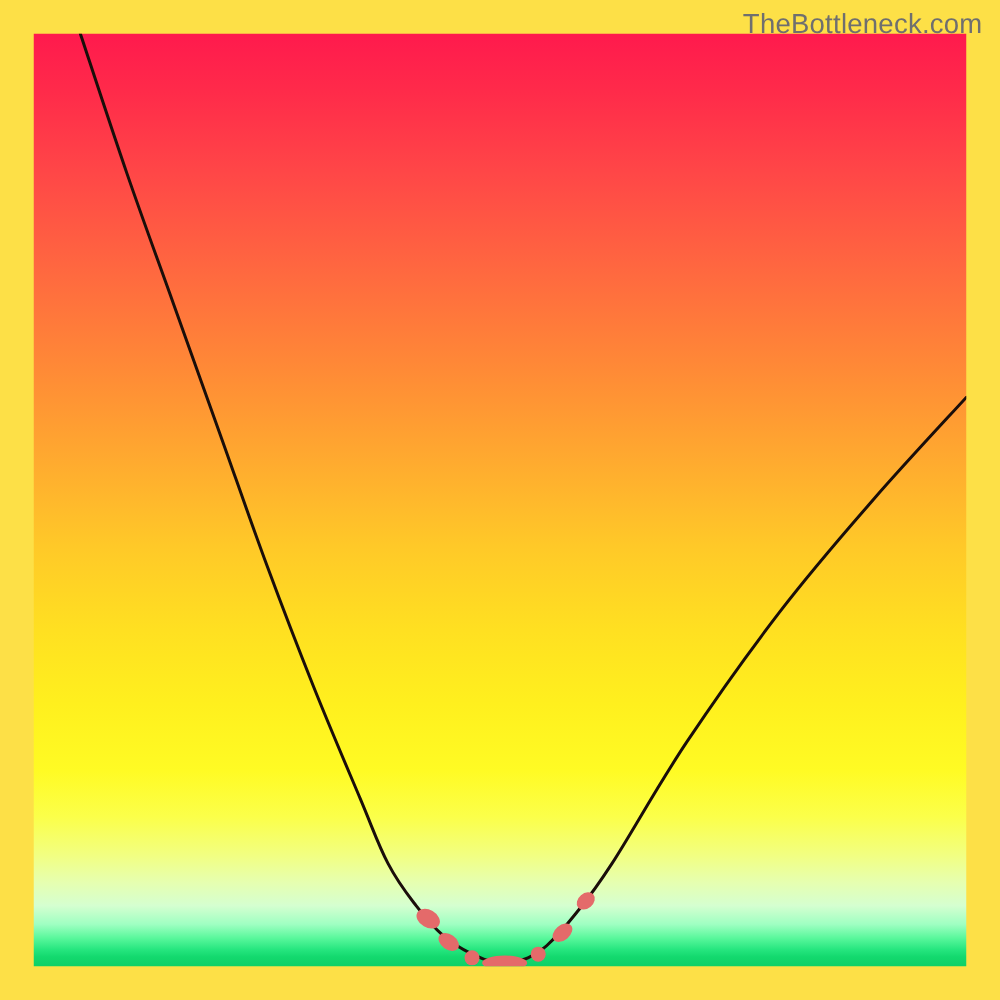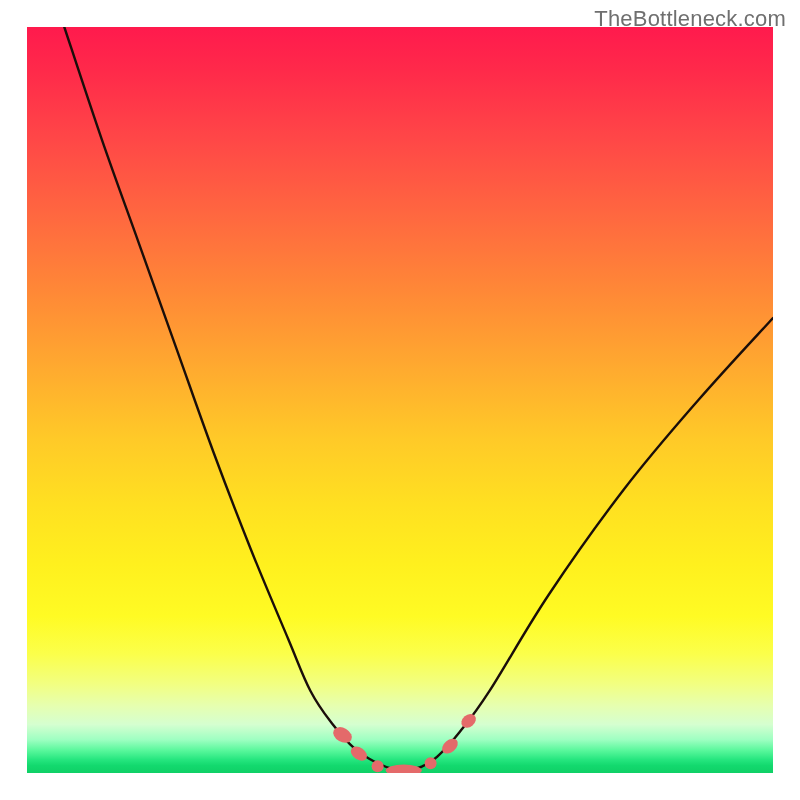--- a/index.html
+++ b/index.html
@@ -10,21 +10,21 @@
     background: #000;
     overflow: hidden;
     font-family: Arial, Helvetica, sans-serif;
   }
   .frame {
     position: absolute;
     left: 0;
     top: 0;
     width: 800px;
     height: 800px;
-    background: #ffffff;
+    background: #fde047;
   }
   .plot {
     position: absolute;
     left: 27px;
     top: 27px;
     width: 746px;
     height: 746px;
     background: linear-gradient(to bottom,
       #ff1a4d 0%,
       #ff2a4a 6%,

